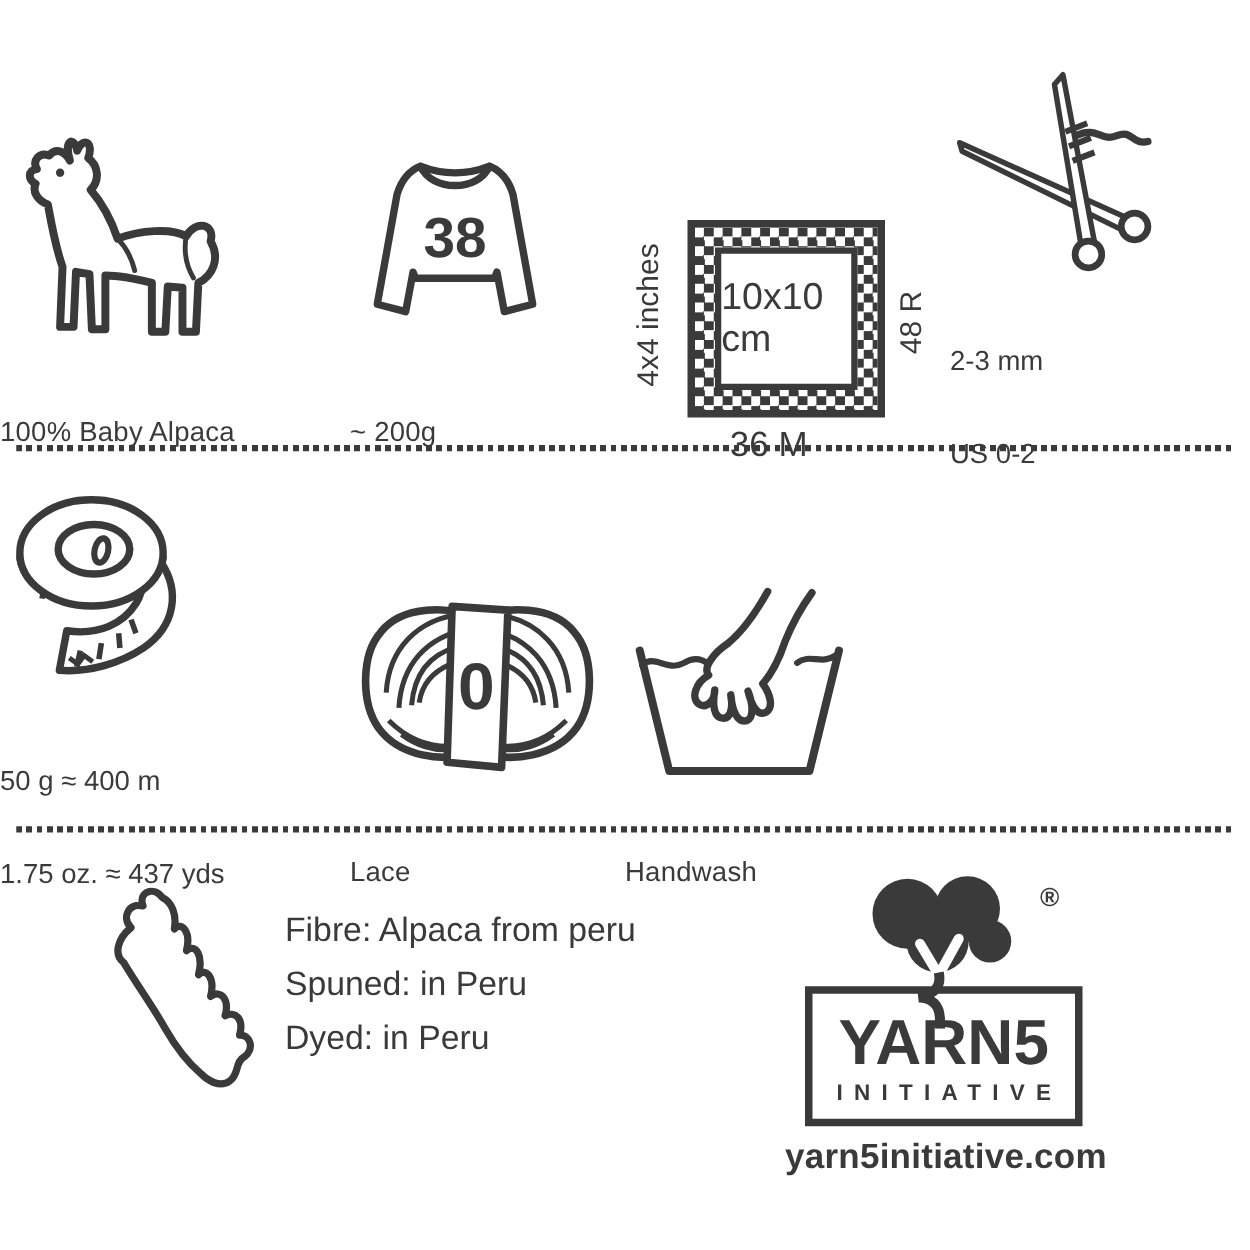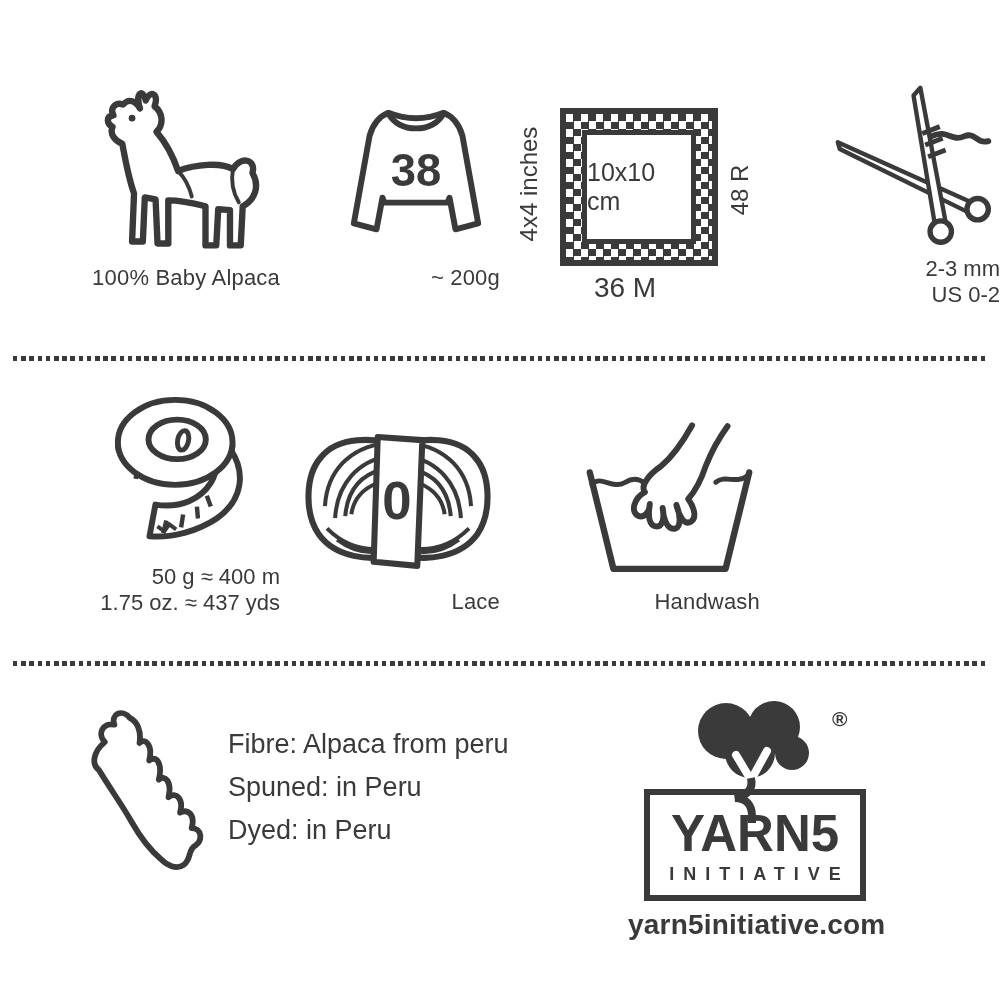--- a/index.html
+++ b/index.html
@@ -8,35 +8,35 @@
     position:relative; width:1000px; height:1000px; background:var(--paper);
     margin:0 auto; overflow:hidden;
     font-family:"Liberation Sans", sans-serif; color:var(--ink);
   }
   svg{ display:block; }
   svg text{ font-family:"Liberation Sans", sans-serif; fill:var(--ink); }
 
   .row{ position:absolute; left:0; right:0; display:grid; grid-template-columns:28% 22% 26% 24%; }
   .row1{ top:52px; height:256px; }
   .row2{ top:388px; height:224px; }
-  .cell{ display:flex; flex-direction:column; align-items:flex-end; justify-content:flex-end; }
+  .cell{ display:flex; flex-direction:column; align-items:flex-start; justify-content:flex-end;gap:48px; }
   .caption{ font-size:22px; line-height:1.22; text-align:center; letter-spacing:.2px; }
   .cap2{ font-size:22px; line-height:1.18; text-align:center; }
 
   .dotted{ position:absolute; left:13px; right:13px; height:5px;
     background:repeating-linear-gradient(90deg, var(--ink) 0 4.5px, transparent 4.5px 8.2px); }
   .dotted.d1{ top:356px; } .dotted.d2{ top:661px; }
 
   
   .gauge-wrap{ position:relative; width:250px; height:216px; }
   .gauge-box{ position:absolute; left:50px; top:24px; width:146px; height:146px;
     background:repeating-conic-gradient(var(--ink) 0% 25%, #fff 0% 50%) 0 0/15px 15px;
     border:6px solid var(--ink); display:flex; align-items:center; justify-content:center; }
   .gauge-inner{ width:104px; height:104px; background:#fff; border:5px solid var(--ink);
-    display:flex; align-items:center; justify-content:center; font-size:25px; }
+    display:flex; align-items:center; justify-content:center; font-size:30px; }
   .gauge-left{ position:absolute; left:-56px; top:86px; width:150px; text-align:center;
     transform:rotate(-90deg); font-size:24px; }
   .gauge-right{ position:absolute; left:182px; top:92px; width:96px; text-align:center;
     transform:rotate(-90deg); font-size:24px; }
   .gauge-bottom{ position:absolute; left:36px; top:188px; width:158px; text-align:center; font-size:28px; }
 
   .pad18{ padding-bottom:16px; } .pad8{ padding-bottom:8px; }
 
   
   .row3{ position:absolute; top:693px; left:0; right:0; height:260px; }

